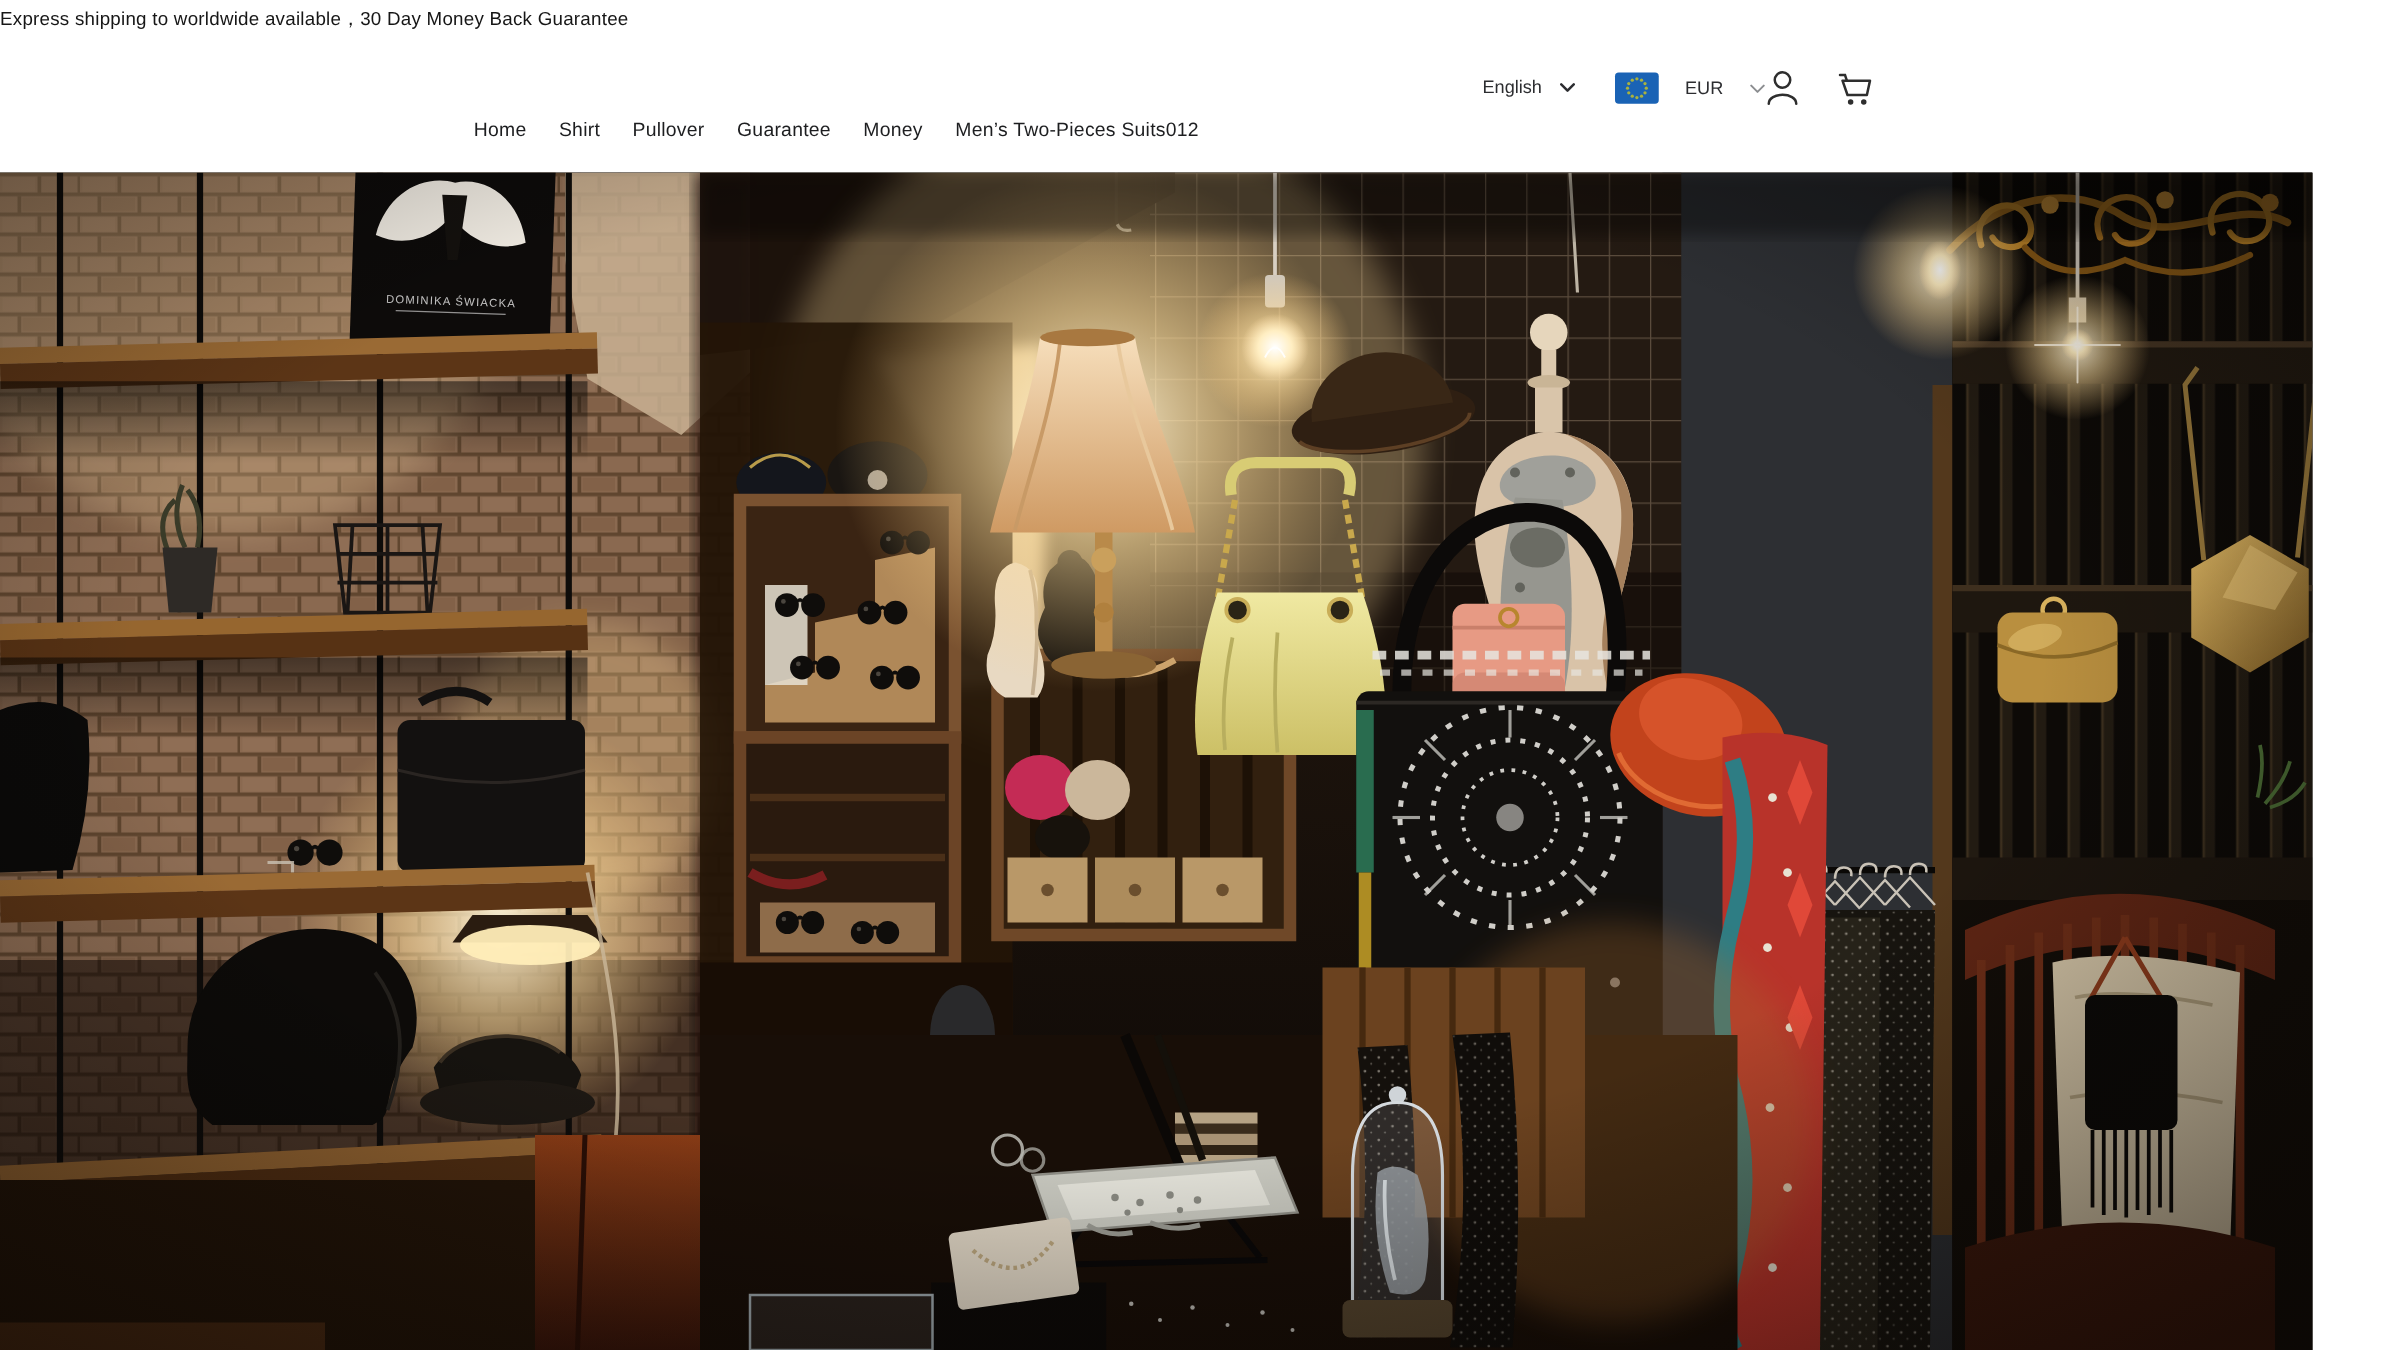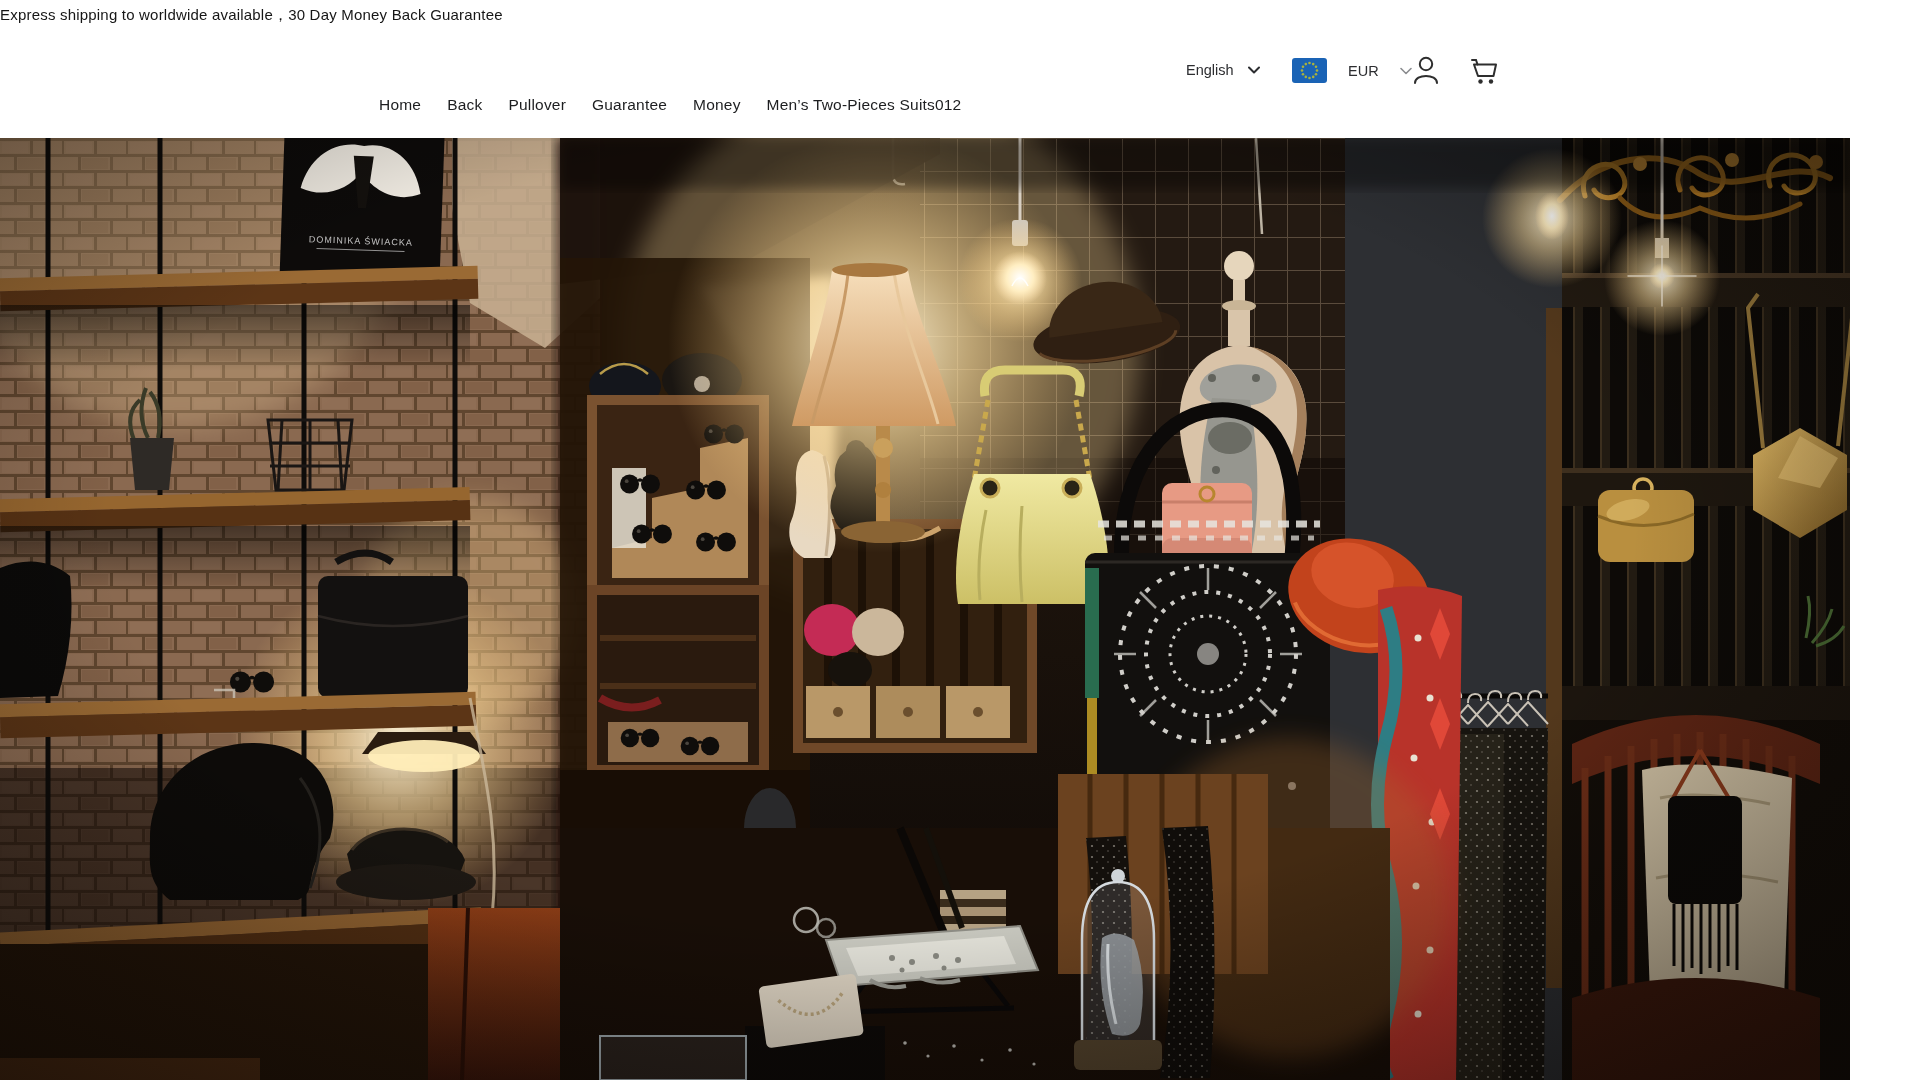--- a/index.html
+++ b/index.html
@@ -88,21 +88,21 @@
     <svg width="34" height="30" viewBox="0 0 34 30">
       <path d="M6,3 L10,3 L11.5,7.5" fill="none" stroke="#2e2e2e" stroke-width="2" stroke-linecap="round"></path>
       <path d="M8,7.5 H30 L27.5,19 H12 Z" fill="none" stroke="#2e2e2e" stroke-width="2" stroke-linejoin="round"></path>
       <circle cx="14.5" cy="24.5" r="2.2" fill="#2e2e2e"></circle>
       <circle cx="25" cy="24.5" r="2.2" fill="#2e2e2e"></circle>
     </svg>
   </div>
 
   <nav class="nav">
     <a>Home</a>
-    <a>Back</a>
+    <a>Shirt</a>
     <a>Pullover</a>
     <a>Guarantee</a>
     <a>Money</a>
     <a>Men’s Two-Pieces Suits012</a>
   </nav>
 </div>
 
 <div class="hero">
 <svg width="1850" height="942" viewBox="0 0 1850 942">
 <defs>

